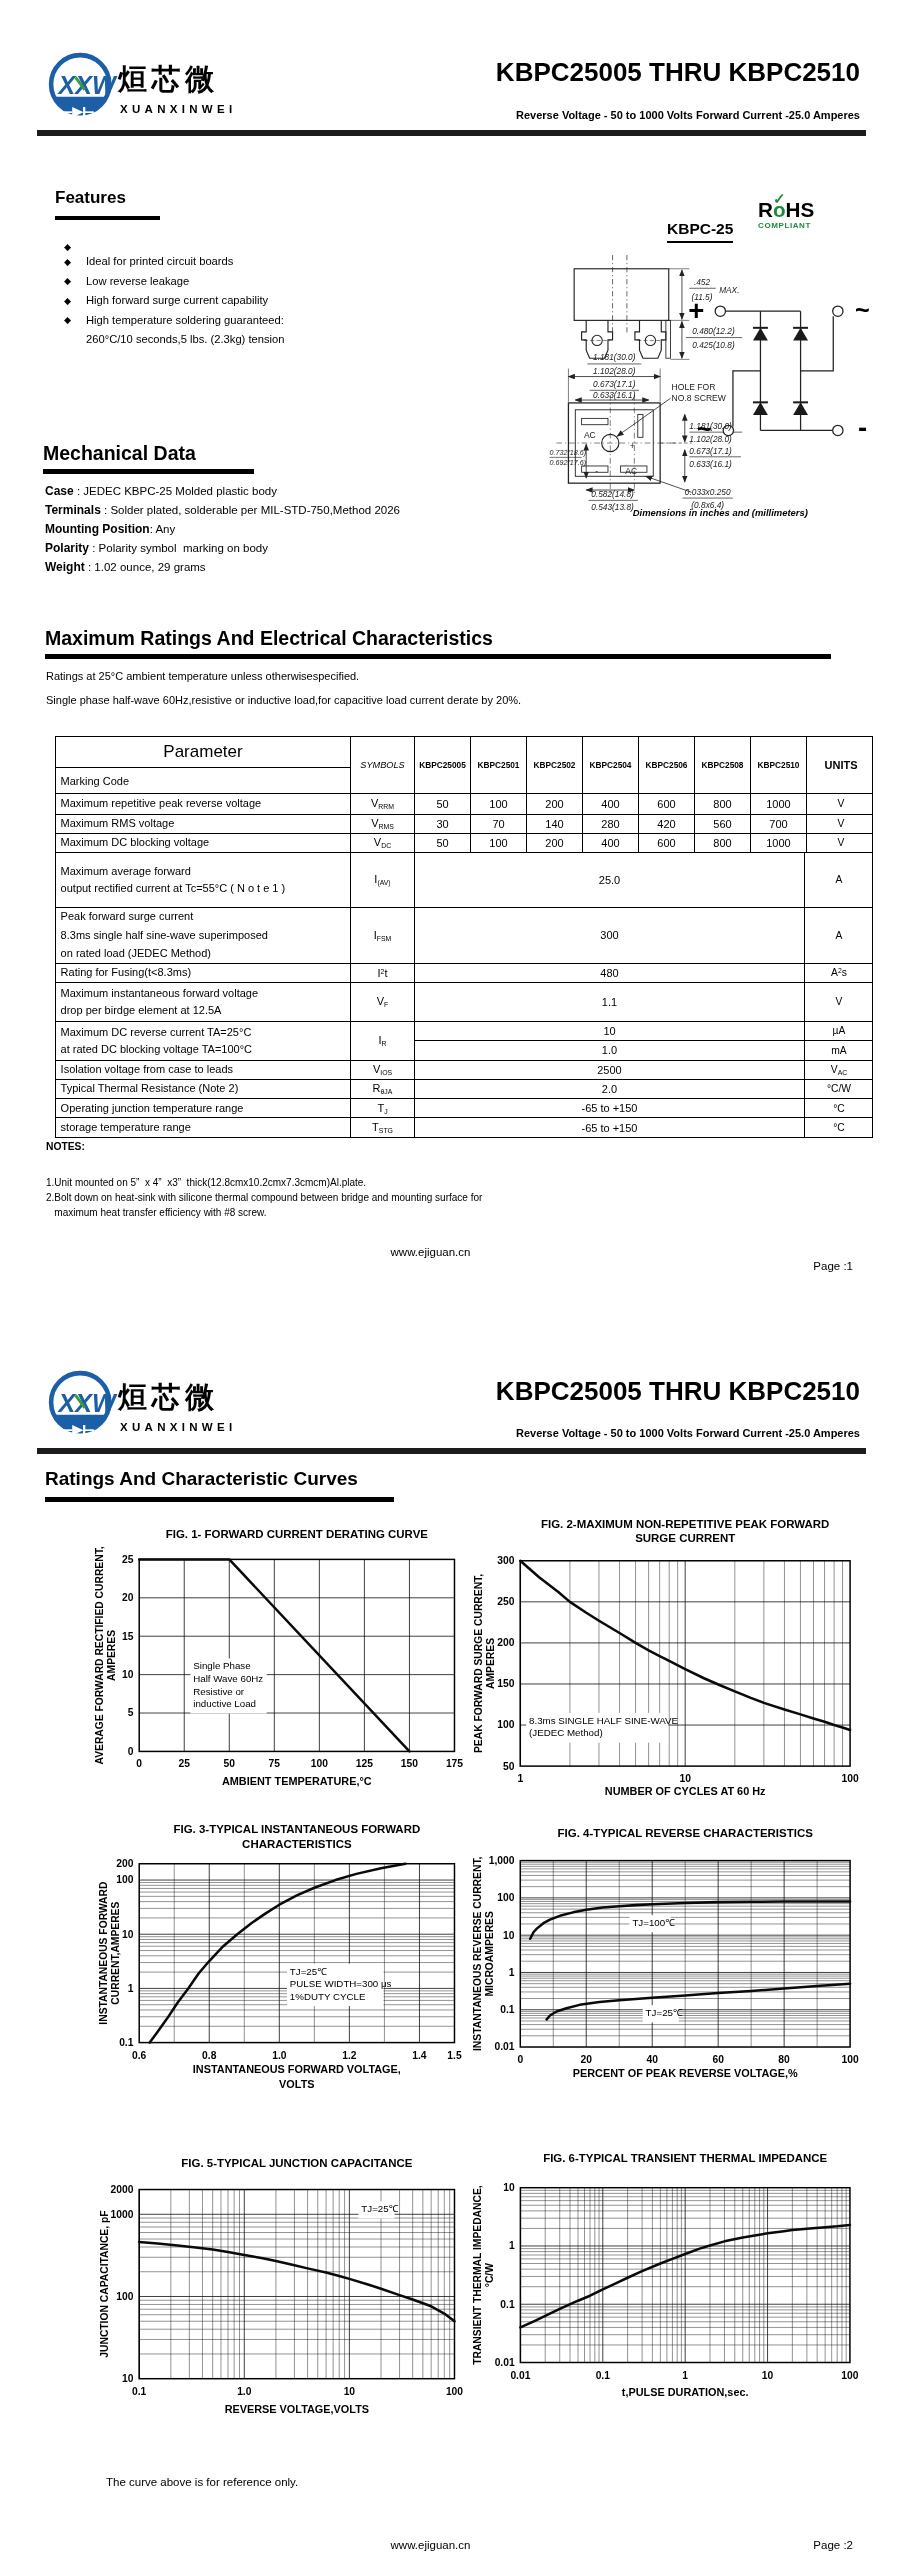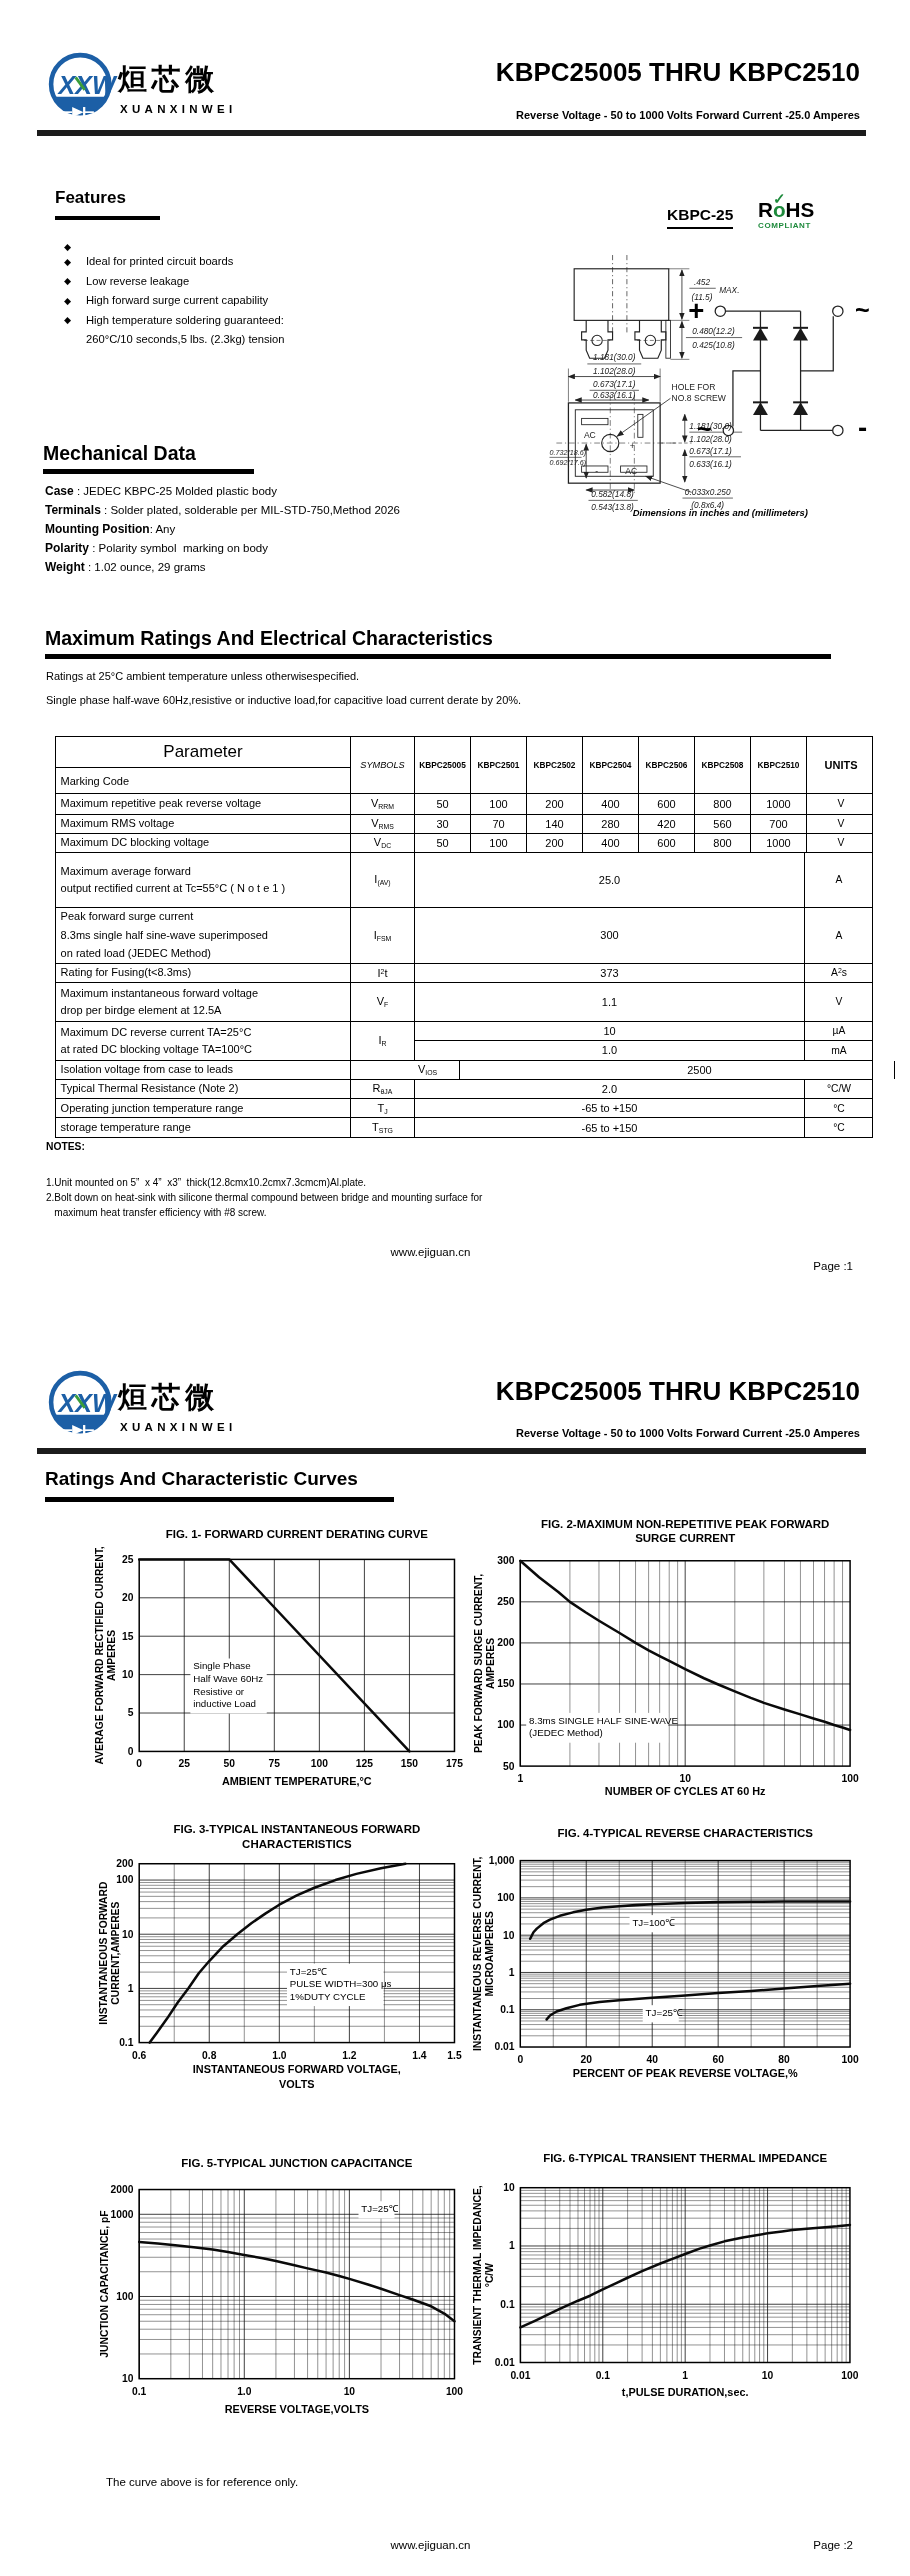--- a/index.html
+++ b/index.html
@@ -79,21 +79,21 @@
     <div class="abs logo-en" style="left:75px;top:53px;">XUANXINWEI</div>
   </div>
   <div class="abs doc-title" style="right:50px;top:57px;">KBPC25005 THRU KBPC2510</div>
   <div class="abs doc-sub" style="right:50px;top:109px;">Reverse Voltage - 50 to 1000 Volts Forward Current -25.0 Amperes</div>
   <div class="rule" style="top:130px;"></div>
 
 
   <div class="abs" style="left:55px;top:188px;font-size:17px;font-weight:bold;">Features</div>
   <div class="h-bar" style="left:55px;top:216px;width:105px;height:4px;"></div>
 
-  <div class="abs kbpc-label" style="left:667px;top:206px;">KBPC-25</div>
+  <div class="abs kbpc-label" style="left:667px;top:220px;">KBPC-25</div>
   <div class="rohs" style="left:758px;top:200px;">
     <div class="row1">
       <span class="chk">✓</span><span>R</span><span class="green">o</span><span>HS</span>
     </div>
     <div class="row2">COMPLIANT</div>
   </div>
 
   <div class="abs" id="features-list" style="left:64px;top:238px;width:436px;">
       <div class="feature-item">
         <div class="feature-diamond">◆</div>
@@ -425,21 +425,21 @@
         </div>
       </div>
       <div class="trow" style="height: 19px;">
         <div class="tcell pcell" style="width: 295px; flex: 0 0 295px;">
           <div>Rating for Fusing(t&lt;8.3ms)</div>
         </div>
         <div class="tcell scell" style="width: 64px; flex: 0 0 64px;">
           <span><span>I</span><span style="font-size: 6.9px; vertical-align: 3.4px;">2</span><span>t</span></span>
         </div>
         <div class="tcell vcell" style="width: 390px; flex: 0 0 390px;">
-          <span>373</span>
+          <span>480</span>
         </div>
         <div class="tcell ucell nr" style="width: 68px; flex: 0 0 68px;">
           <span><span>A</span><span style="font-size: 6.9px; vertical-align: 3.4px;">2</span><span>s</span></span>
         </div>
       </div>
       <div class="trow" style="height: 39px;">
         <div class="tcell pcell" style="width: 295px; flex: 0 0 295px;">
           <div>Maximum instantaneous forward voltage</div>
           <div>drop per birdge element at 12.5A</div>
         </div>
@@ -469,21 +469,21 @@
             </div>
           </div>
           <div class="dualsub">
             <div class="dualval">1.0</div>
             <div class="dualunit">
               <span>mA</span>
             </div>
           </div>
         </div>
       </div>
-      <div class="trow" style="height: 19px; gap: 45px;">
+      <div class="trow" style="height: 19px;">
         <div class="tcell pcell" style="width: 295px; flex: 0 0 295px;">
           <div>Isolation voltage from case to leads</div>
         </div>
         <div class="tcell scell" style="width: 64px; flex: 0 0 64px;">
           <span><span>V</span><span class="sg" style="font-size: 6.9px; vertical-align: -2.3px;">IOS</span></span>
         </div>
         <div class="tcell vcell" style="width: 390px; flex: 0 0 390px;">
           <span>2500</span>
         </div>
         <div class="tcell ucell nr" style="width: 68px; flex: 0 0 68px;">

